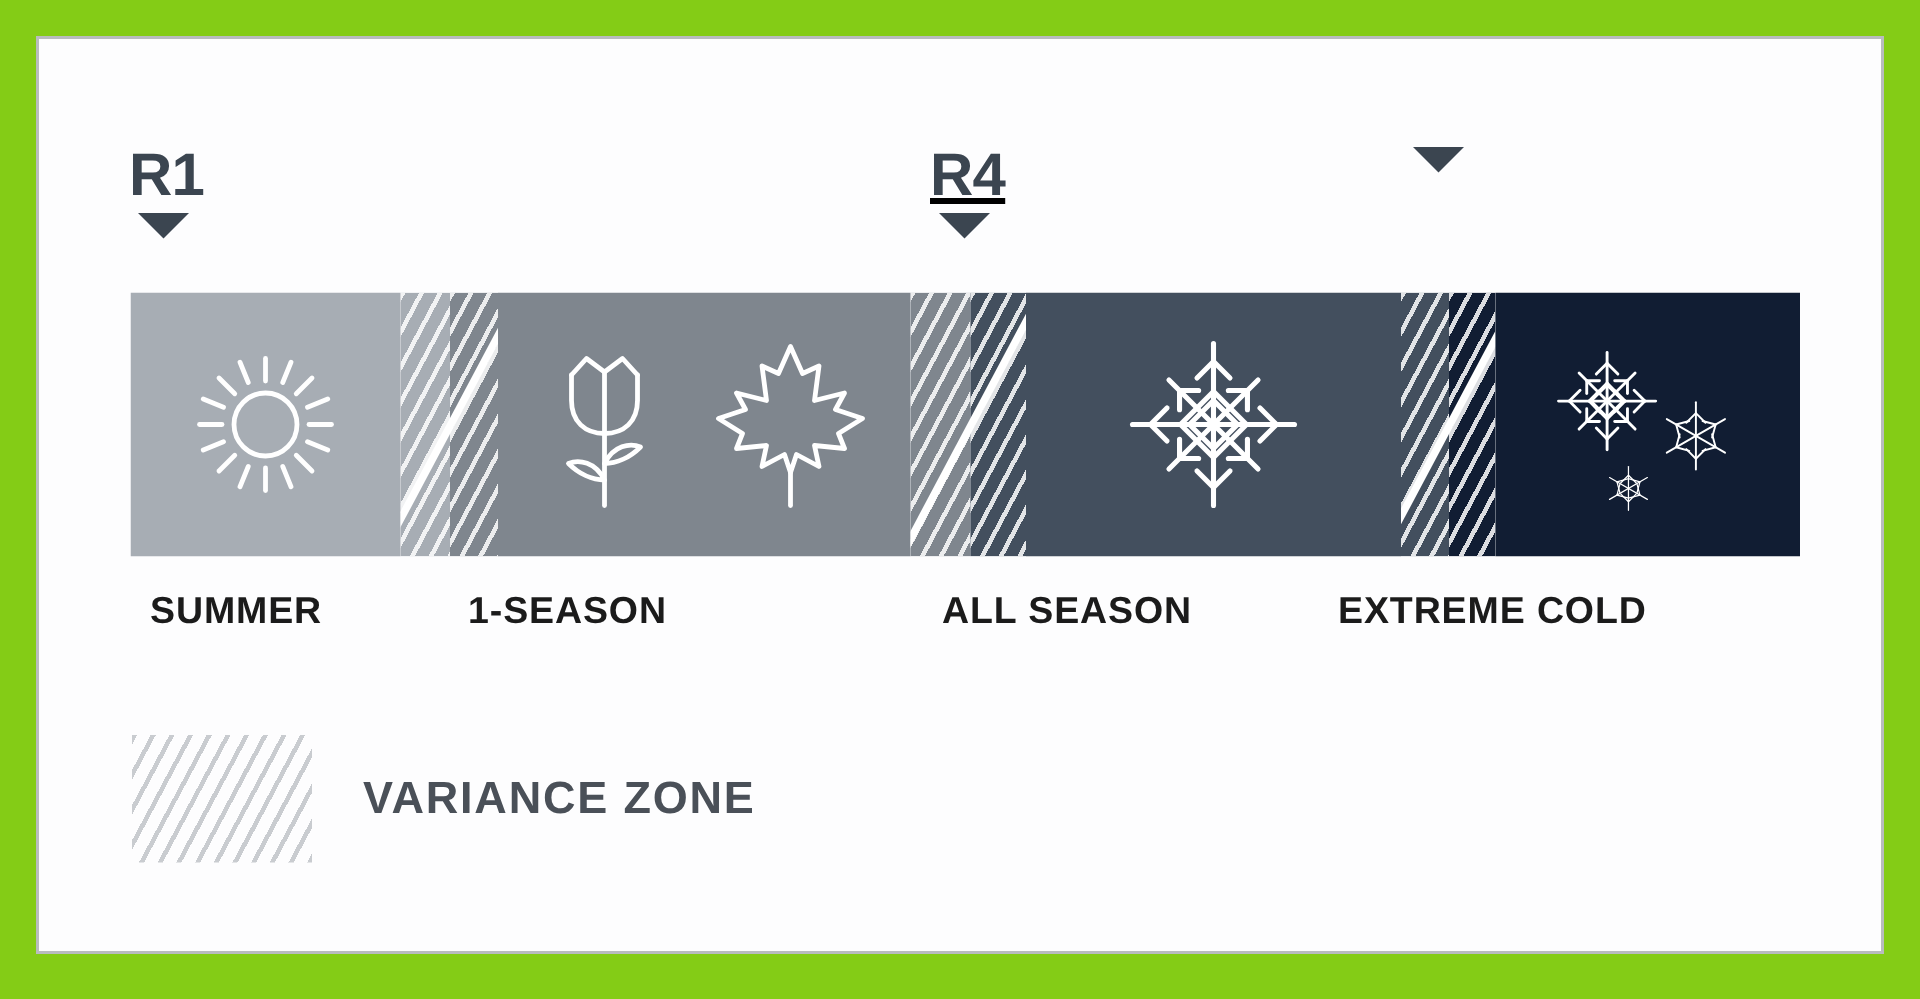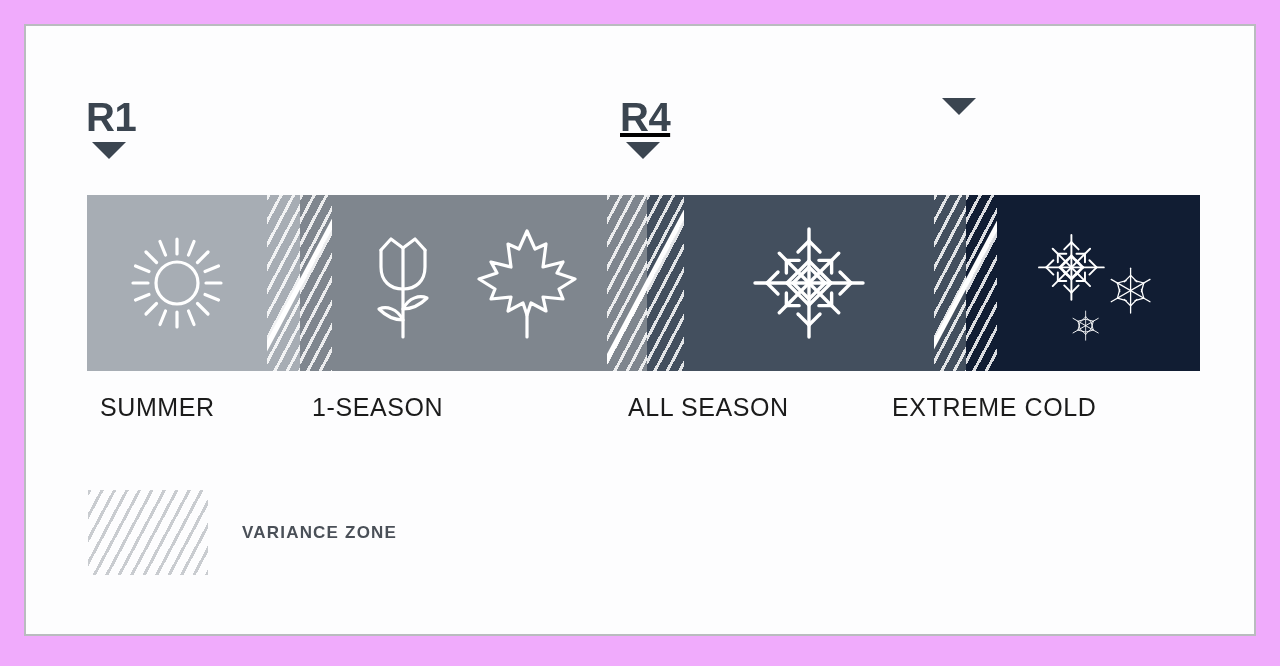--- a/index.html
+++ b/index.html
@@ -11,21 +11,21 @@
     height: 666px;
     background: #fdfdfe;
     font-family: "Liberation Sans", sans-serif;
     overflow: hidden;
   }
 
   #infographic {
     position: relative;
     width: 1280px;
     height: 666px;
-    background: #f0abfc;
+    background: #84cc16;
   }
 
   
   #frame {
     position: absolute;
     left: 24px;
     top: 24px;
     width: 1232px;
     height: 612px;
     border: 2px solid #b9bcbf;
@@ -128,21 +128,21 @@
   #captions {
     position: absolute;
     left: 0;
     top: 393px;
     width: 1280px;
     height: 40px;
   }
   .caption {
     position: absolute;
     font-size: 25px;
-    font-weight: normal;
+    font-weight: bold;
     color: #1b1b1b;
     letter-spacing: 0.6px;
     white-space: nowrap;
   }
 
   
   #legend {
     position: absolute;
     left: 88px;
     top: 490px;
@@ -156,21 +156,21 @@
     background-image: repeating-linear-gradient(
       118deg,
       #c9ccd0 0px,
       #c9ccd0 3px,
       rgba(255,255,255,0) 3px,
       rgba(255,255,255,0) 11px
     );
   }
   #legend-label {
     margin-left: 34px;
-    font-size: 17px;
+    font-size: 30px;
     font-weight: bold;
     color: #4a5058;
     letter-spacing: 1.2px;
     white-space: nowrap;
   }
 </style>
 </head>
 <body>
 
 <div id="infographic">

